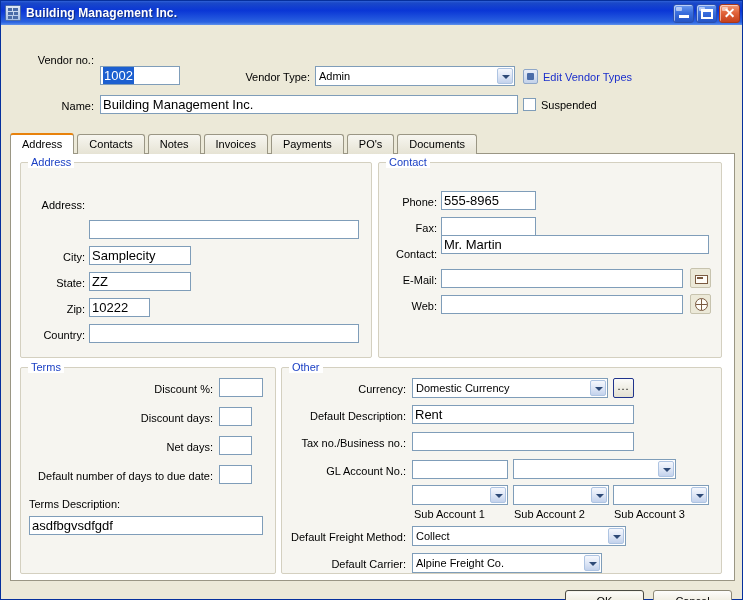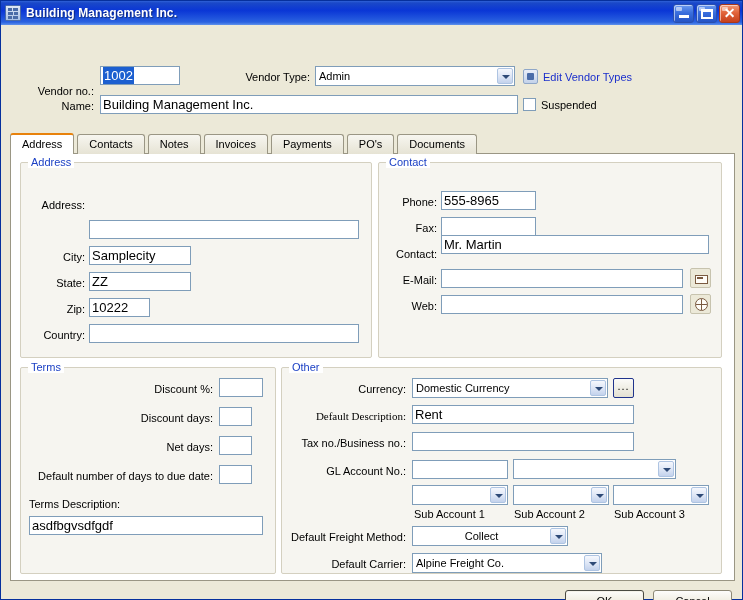--- a/index.html
+++ b/index.html
@@ -328,21 +328,21 @@
       <div class="winbtn close">
         <span class="gl"></span>
         <span class="mark">✕</span>
       </div>
     </div>
   </div>
 
   <div id="body">
 
     <div id="hdr">
-      <div class="lbl r" style="left:18px; top:59px; width:74px;">Vendor no.:</div>
+      <div class="lbl r" style="left:18px; top:28px; width:74px;">Vendor no.:</div>
       <div class="tbox" style="left:98px; top:40px; width:80px;">
         <span class="selhl">1002</span>
       </div>
 
       <div class="lbl r" style="left:200px; top:45px; width:108px;">Vendor Type:</div>
       <div class="combo" style="left:313px; top:40px; width:200px;">
         <span>Admin</span>
         <span class="arrow"></span>
       </div>
 
@@ -436,21 +436,21 @@
       <div class="group on-white" style="left:270px; top:213px; width:441px; height:207px;">
         <span class="legend">Other</span>
 
         <div class="lbl r" style="left:0px; top:15px; width:124px;">Currency:</div>
         <div class="combo" style="left:130px; top:10px; width:196px;">
           <span>Domestic Currency</span>
           <span class="arrow"></span>
         </div>
         <div class="dotsbtn" style="left:331px; top:10px;">...</div>
 
-        <div class="lbl r" style="left:0px; top:42px; width:124px;font-family:Liberation Serif, serif;">Default Description:</div>
+        <div class="lbl r" style="left:0px; top:42px; width:124px;">Default Description:</div>
         <div class="tbox" style="left:130px; top:37px; width:222px;">Rent</div>
 
         <div class="lbl r" style="left:0px; top:69px; width:124px;">Tax no./Business no.:</div>
         <div class="tbox" style="left:130px; top:64px; width:222px;"></div>
 
         <div class="lbl r" style="left:0px; top:97px; width:124px;">GL Account No.:</div>
         <div class="tbox" style="left:130px; top:92px; width:96px;"></div>
         <div class="combo" style="left:231px; top:91px; width:163px;">
           <span></span>
           <span class="arrow"></span>
@@ -467,21 +467,21 @@
         <div class="combo" style="left:331px; top:117px; width:96px;">
           <span></span>
           <span class="arrow"></span>
         </div>
 
         <div class="subcap" style="left:132px; top:140px;">Sub Account 1</div>
         <div class="subcap" style="left:232px; top:140px;">Sub Account 2</div>
         <div class="subcap" style="left:332px; top:140px;">Sub Account 3</div>
 
         <div class="lbl r" style="left:0px; top:163px; width:124px;">Default Freight Method:</div>
-        <div class="combo" style="left:130px; top:158px; width:156px;text-align:center;">
+        <div class="combo" style="left:130px; top:158px; width:214px;">
           <span>Collect</span>
           <span class="arrow"></span>
         </div>
 
         <div class="lbl r" style="left:0px; top:190px; width:124px;">Default Carrier:</div>
         <div class="combo" style="left:130px; top:185px; width:190px;">
           <span>Alpine Freight Co.</span>
           <span class="arrow"></span>
         </div>
       </div>

